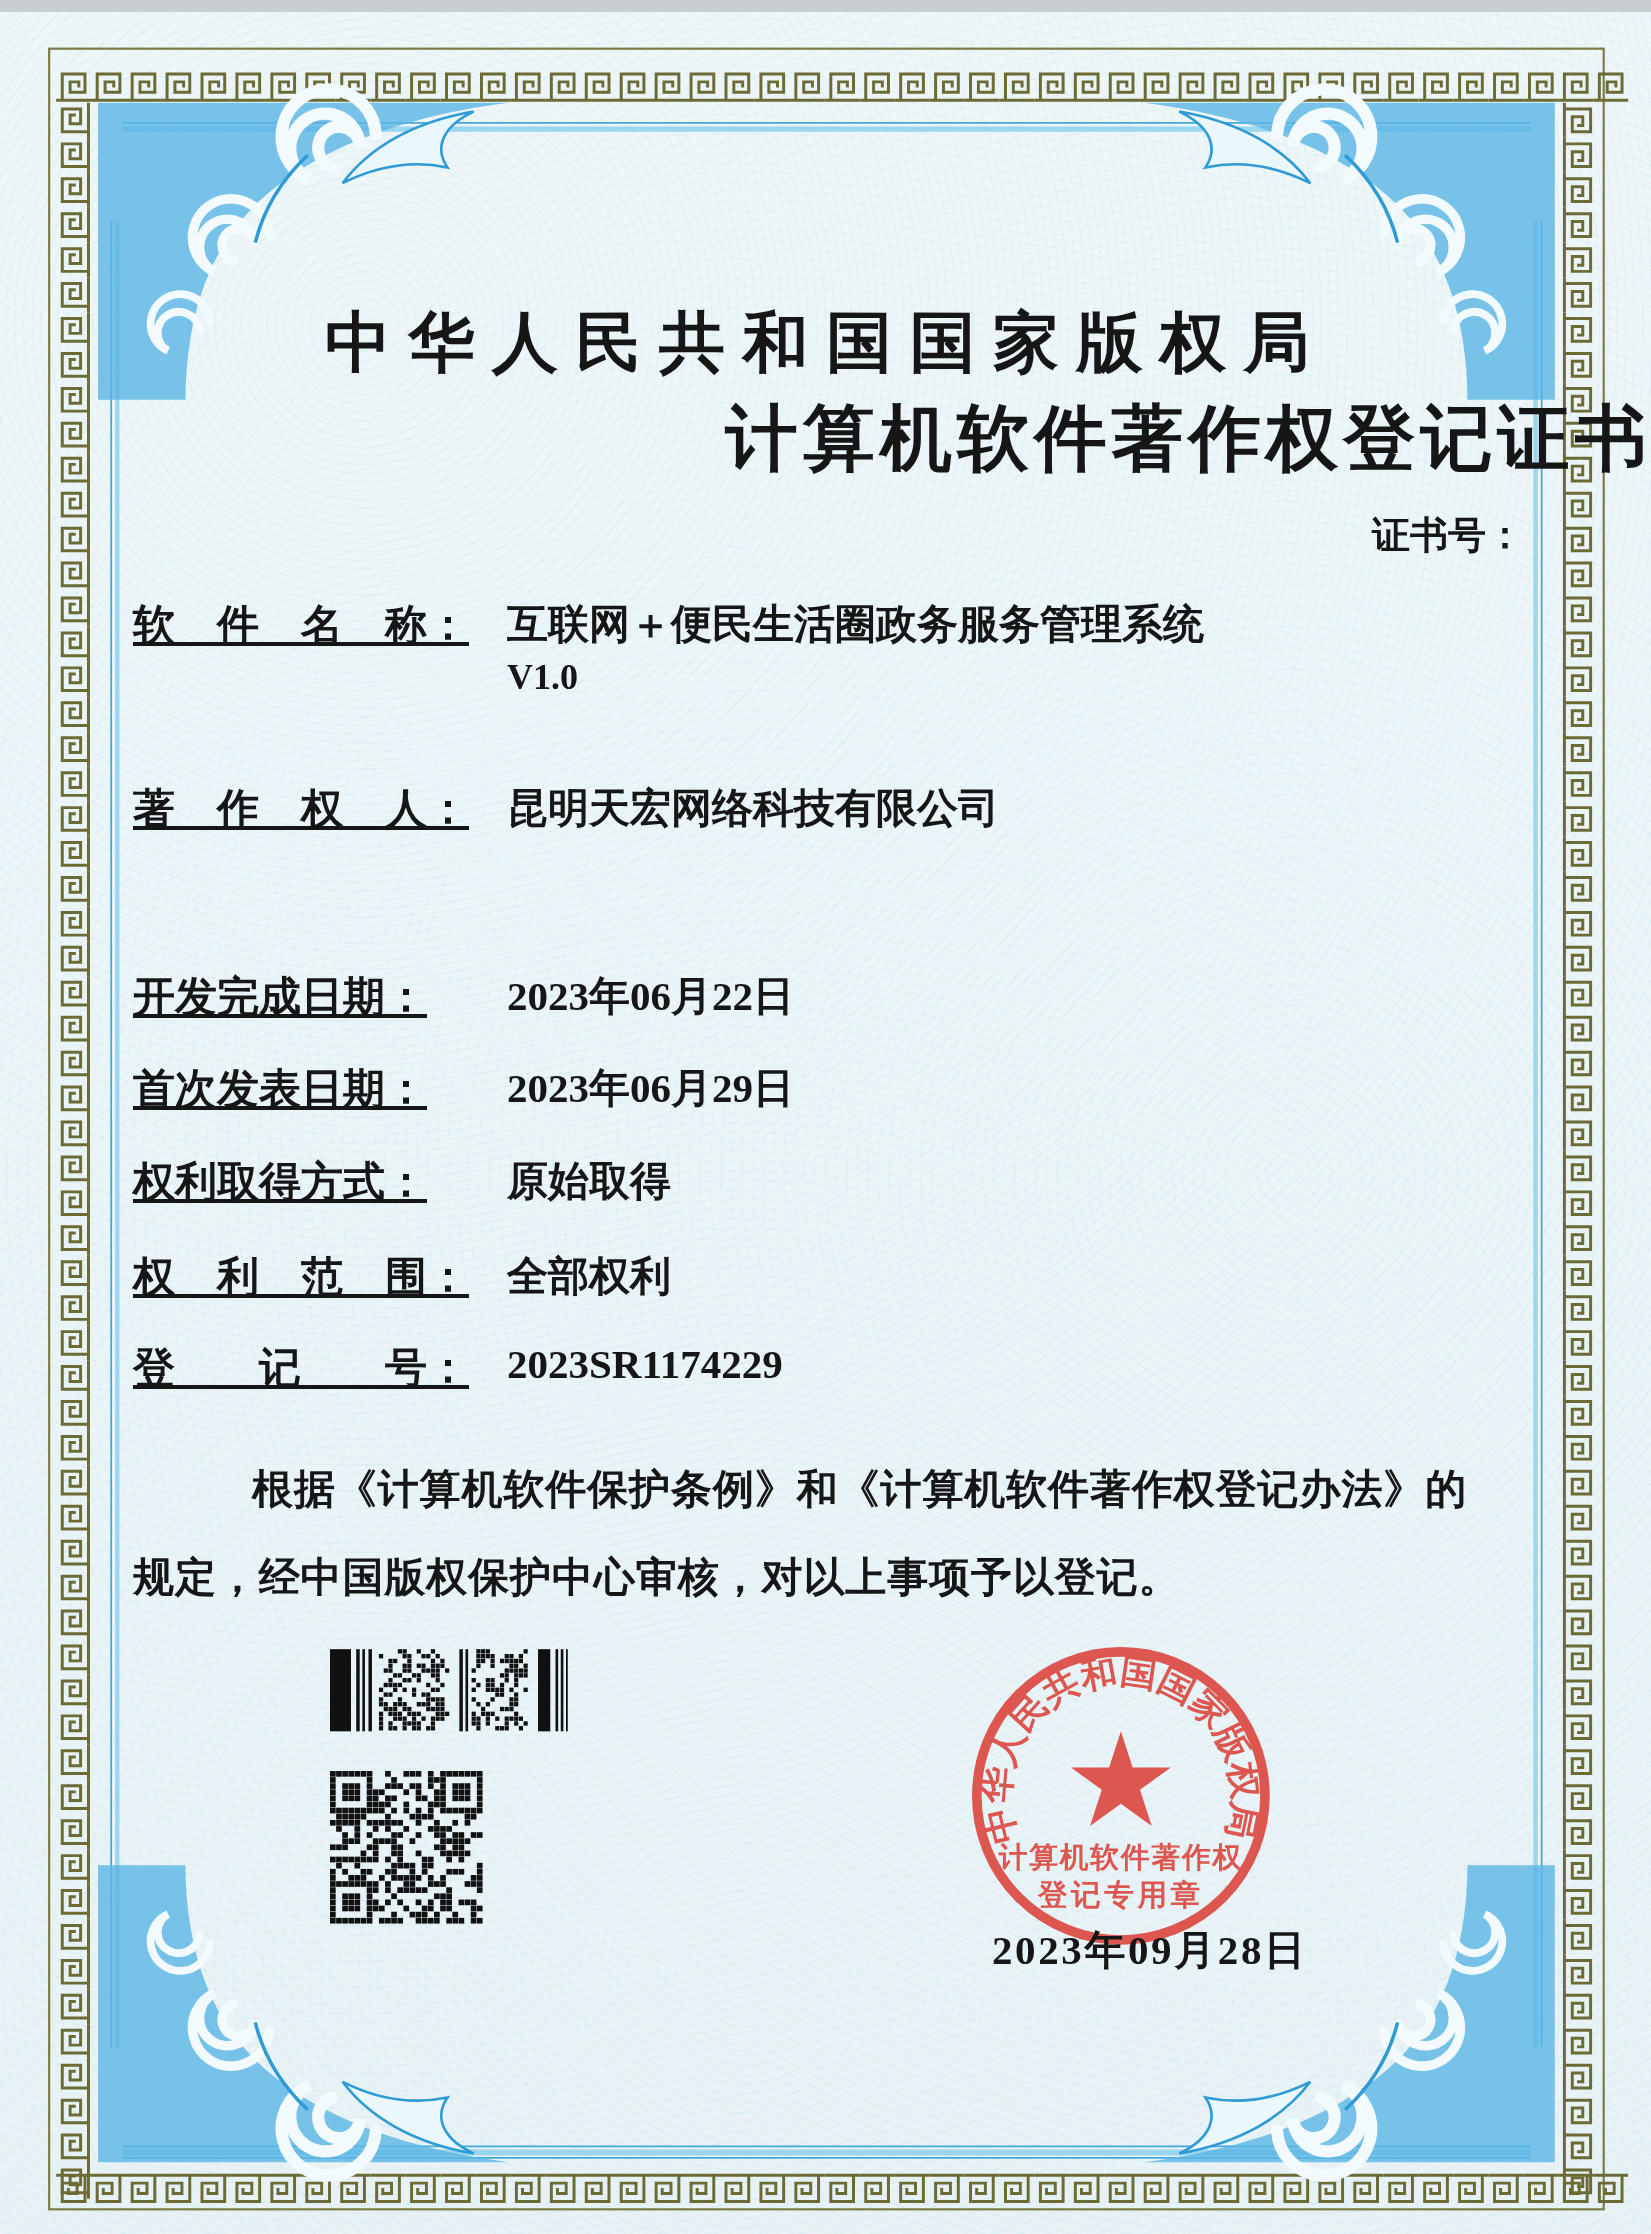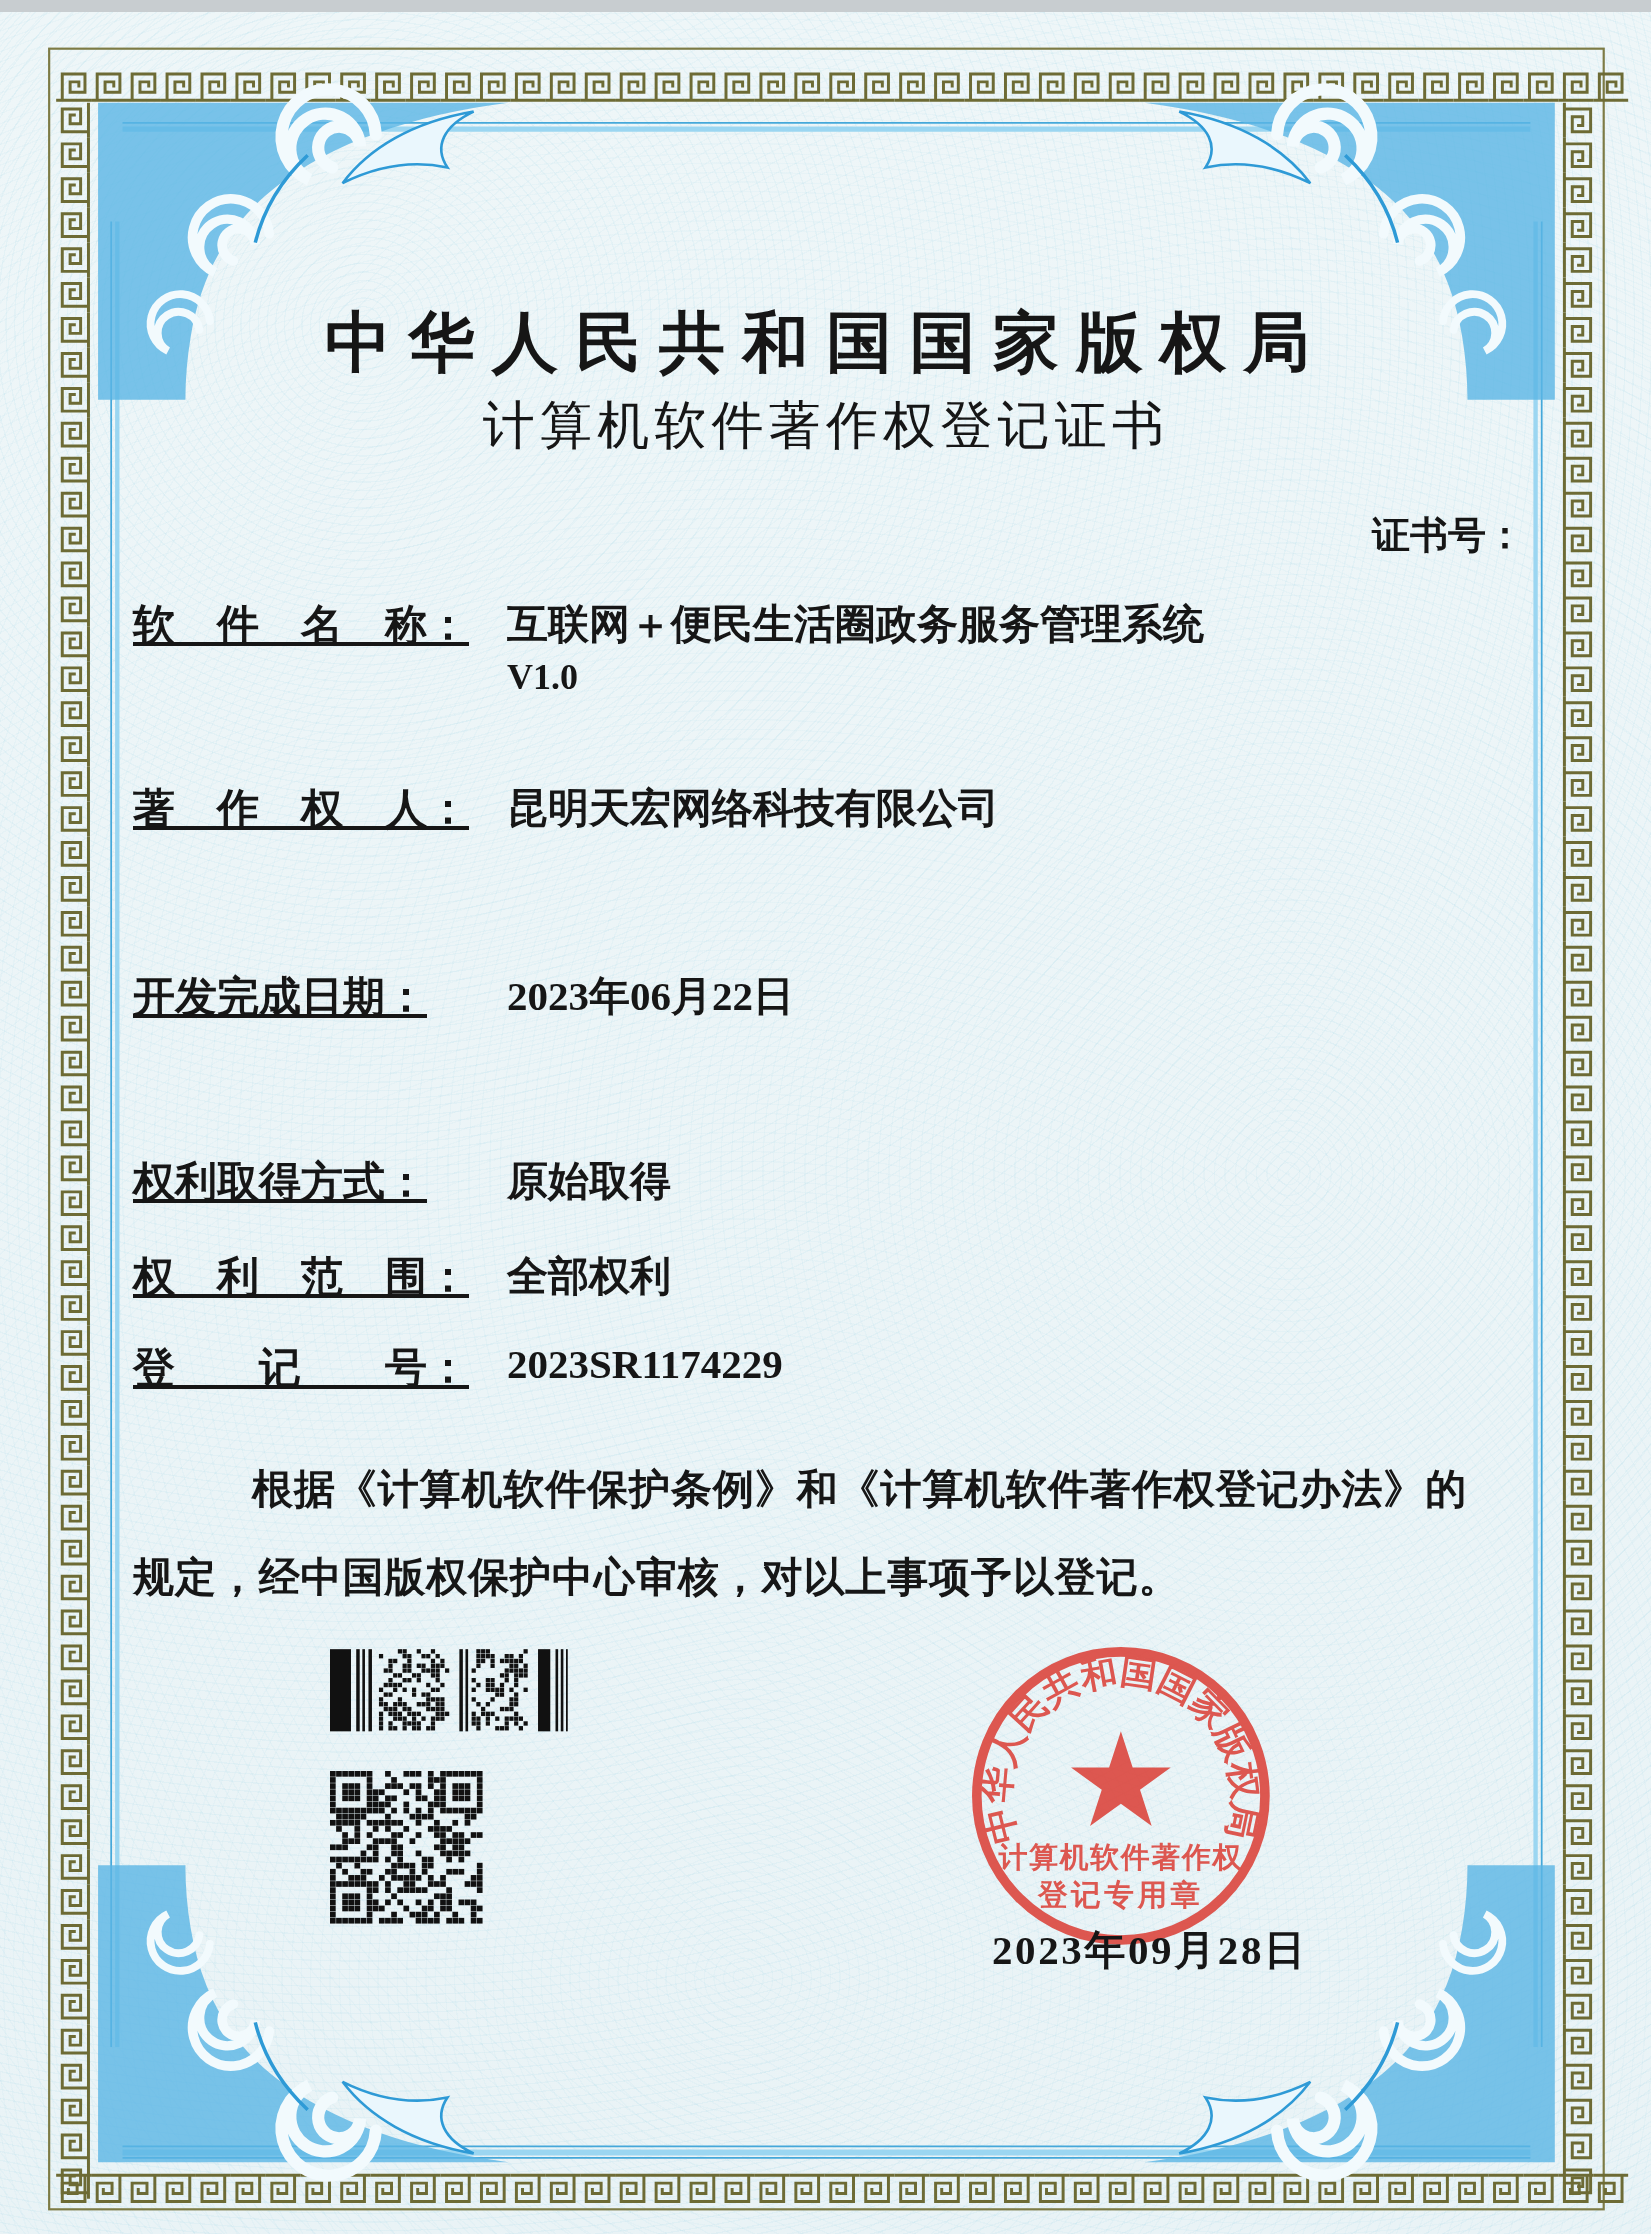--- a/index.html
+++ b/index.html
@@ -17,22 +17,22 @@
       linear-gradient(#eef6f8,#e9f3f6);
   }
   svg.layer{position:absolute;left:0;top:0;width:1652px;height:2234px;}
   .abs{position:absolute;}
   .title1{
     width:100%;text-align:center;top:286px;left:0;
     font-size:66px;font-weight:900;letter-spacing:17.5px;
     white-space:nowrap;
   }
   .title2{
-    width:100%;text-align:center;top:379px;left:0;
-    font-size:52px;font-weight:400;letter-spacing:5.2px;
+    width:100%;text-align:right;top:379px;left:0;
+    font-size:72px;font-weight:700;letter-spacing:5.2px;
     white-space:nowrap;
   }
   .certno{
     top:498px;right:128px;
     font-size:38px;font-weight:700;
     display:flex;gap:28px;white-space:nowrap;
   }
   .row{left:133px;font-size:42px;font-weight:700;white-space:nowrap;height:52px;}
   .row .lbl{display:inline-block;text-decoration:underline;}
   .row .val{position:absolute;left:374px;top:0;font-size:41px;}
@@ -313,20 +313,24 @@
   <div class="abs row" style="top:769px">
     <span class="lbl">著　作　权　人：</span>
     <span class="val">昆明天宏网络科技有限公司</span>
   </div>
 
   <div class="abs row" style="top:957px">
     <span class="lbl">开发完成日期：</span>
     <span class="val">2023年06月22日</span>
   </div>
 
+  <div class="abs row" style="top:1049px">
+    <span class="lbl">首次发表日期：</span>
+    <span class="val">2023年06月29日</span>
+  </div>
 
   <div class="abs row" style="top:1237px">
     <span class="lbl">权　利　范　围：</span>
     <span class="val">全部权利</span>
   </div>
 
   <div class="abs row" style="top:1142px">
     <span class="lbl">权利取得方式：</span>
     <span class="val">原始取得</span>
   </div>

